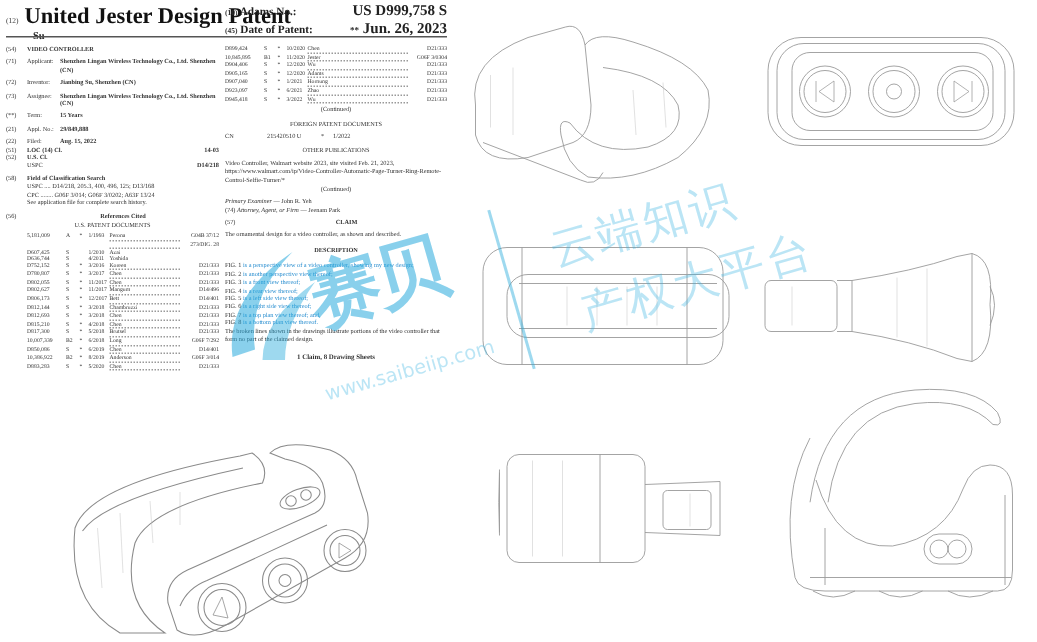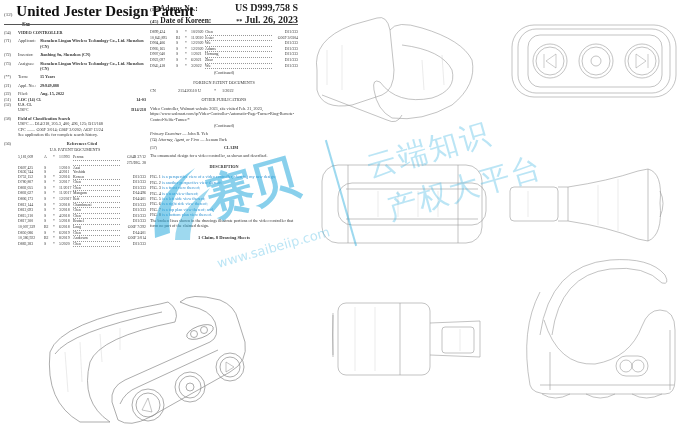--- a/index.html
+++ b/index.html
@@ -44,22 +44,22 @@
     <span class="hdr-title">United Jester Design Patent</span>
   </div>
   <div class="hdr-sub">Su</div>
 </div>
 <div class="abs hdr-r">
   <div class="row">
     <span class="lbl"><span class="hdr-num">(10)</span> <span>Adams No.:</span></span>
     <span class="val">US D999,758 S</span>
   </div>
   <div class="row">
-    <span class="lbl"><span class="hdr-num">(45)</span> <span>Date of Koreen:</span></span>
-    <span class="val"><span style="font-size:6px">**</span> <span>Jul. 26, 2023</span></span>
+    <span class="lbl"><span class="hdr-num">(45)</span> <span>Date of Patent:</span></span>
+    <span class="val"><span style="font-size:6px">**</span> <span>Jun. 26, 2023</span></span>
   </div>
 </div>
 <div class="abs rule"></div>
 
 <div class="abs col" style="left:4px;top:30px;width:142px;">
   <div class="field">
       <span class="n">(54)</span>
       <span class="v b">VIDEO CONTROLLER</span>
     </div>
   <div class="field">

